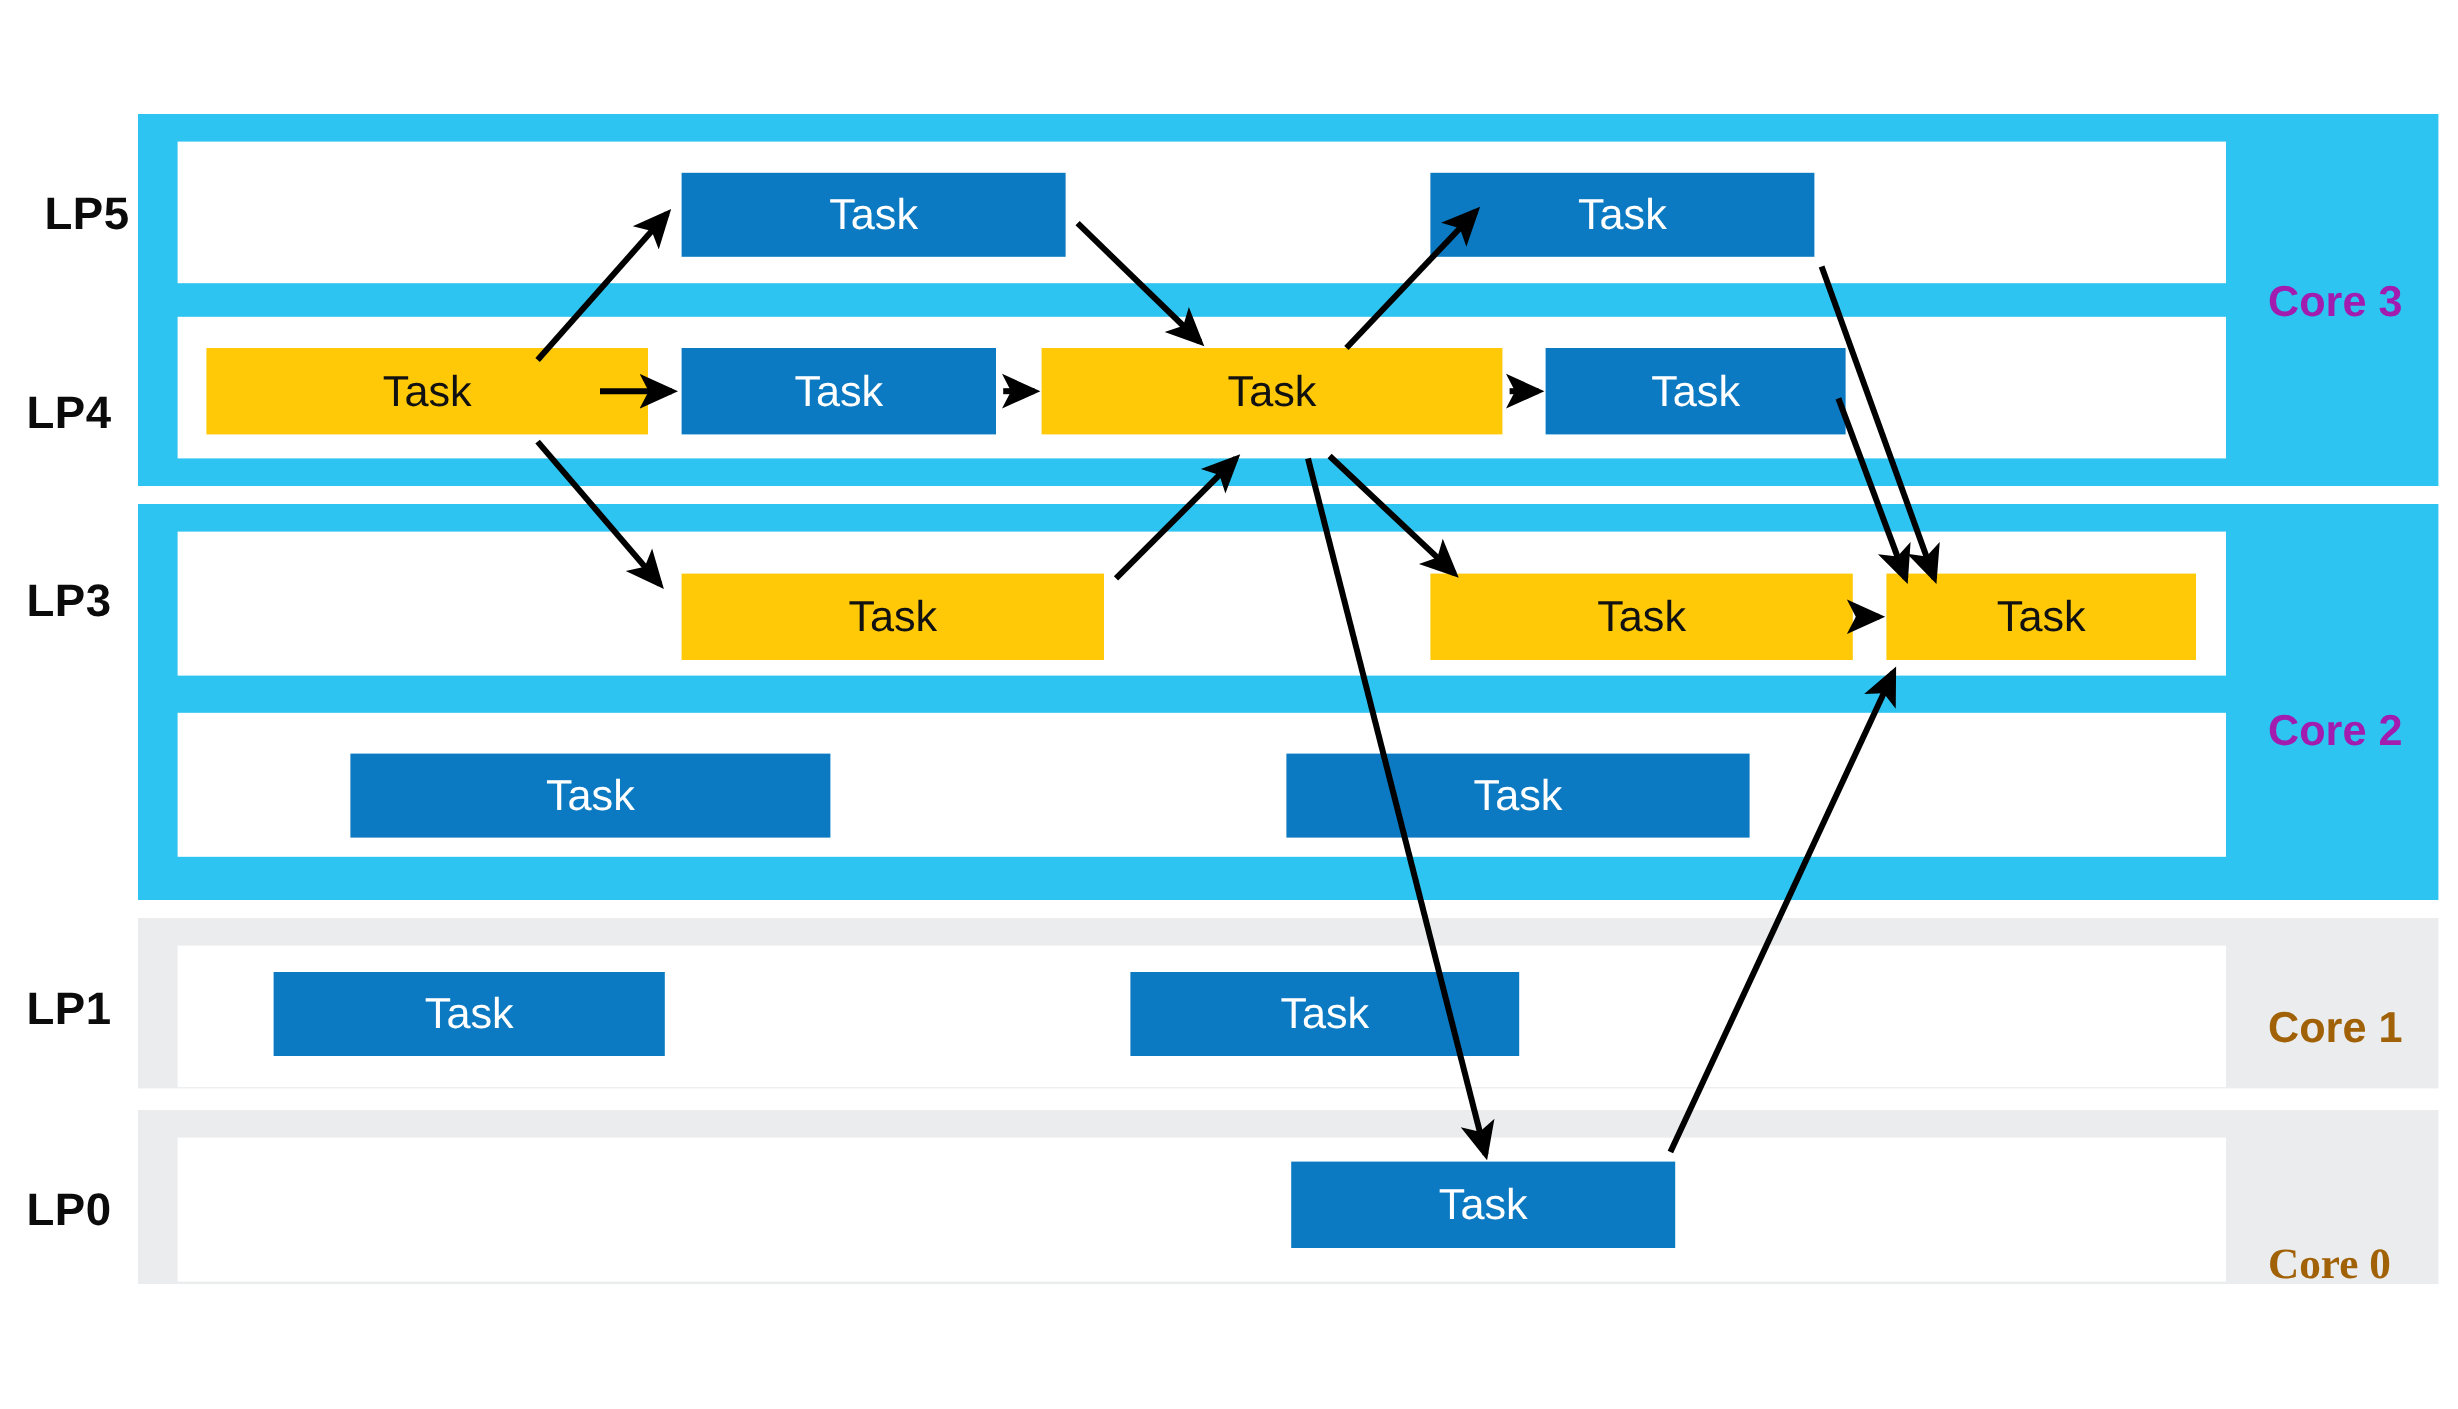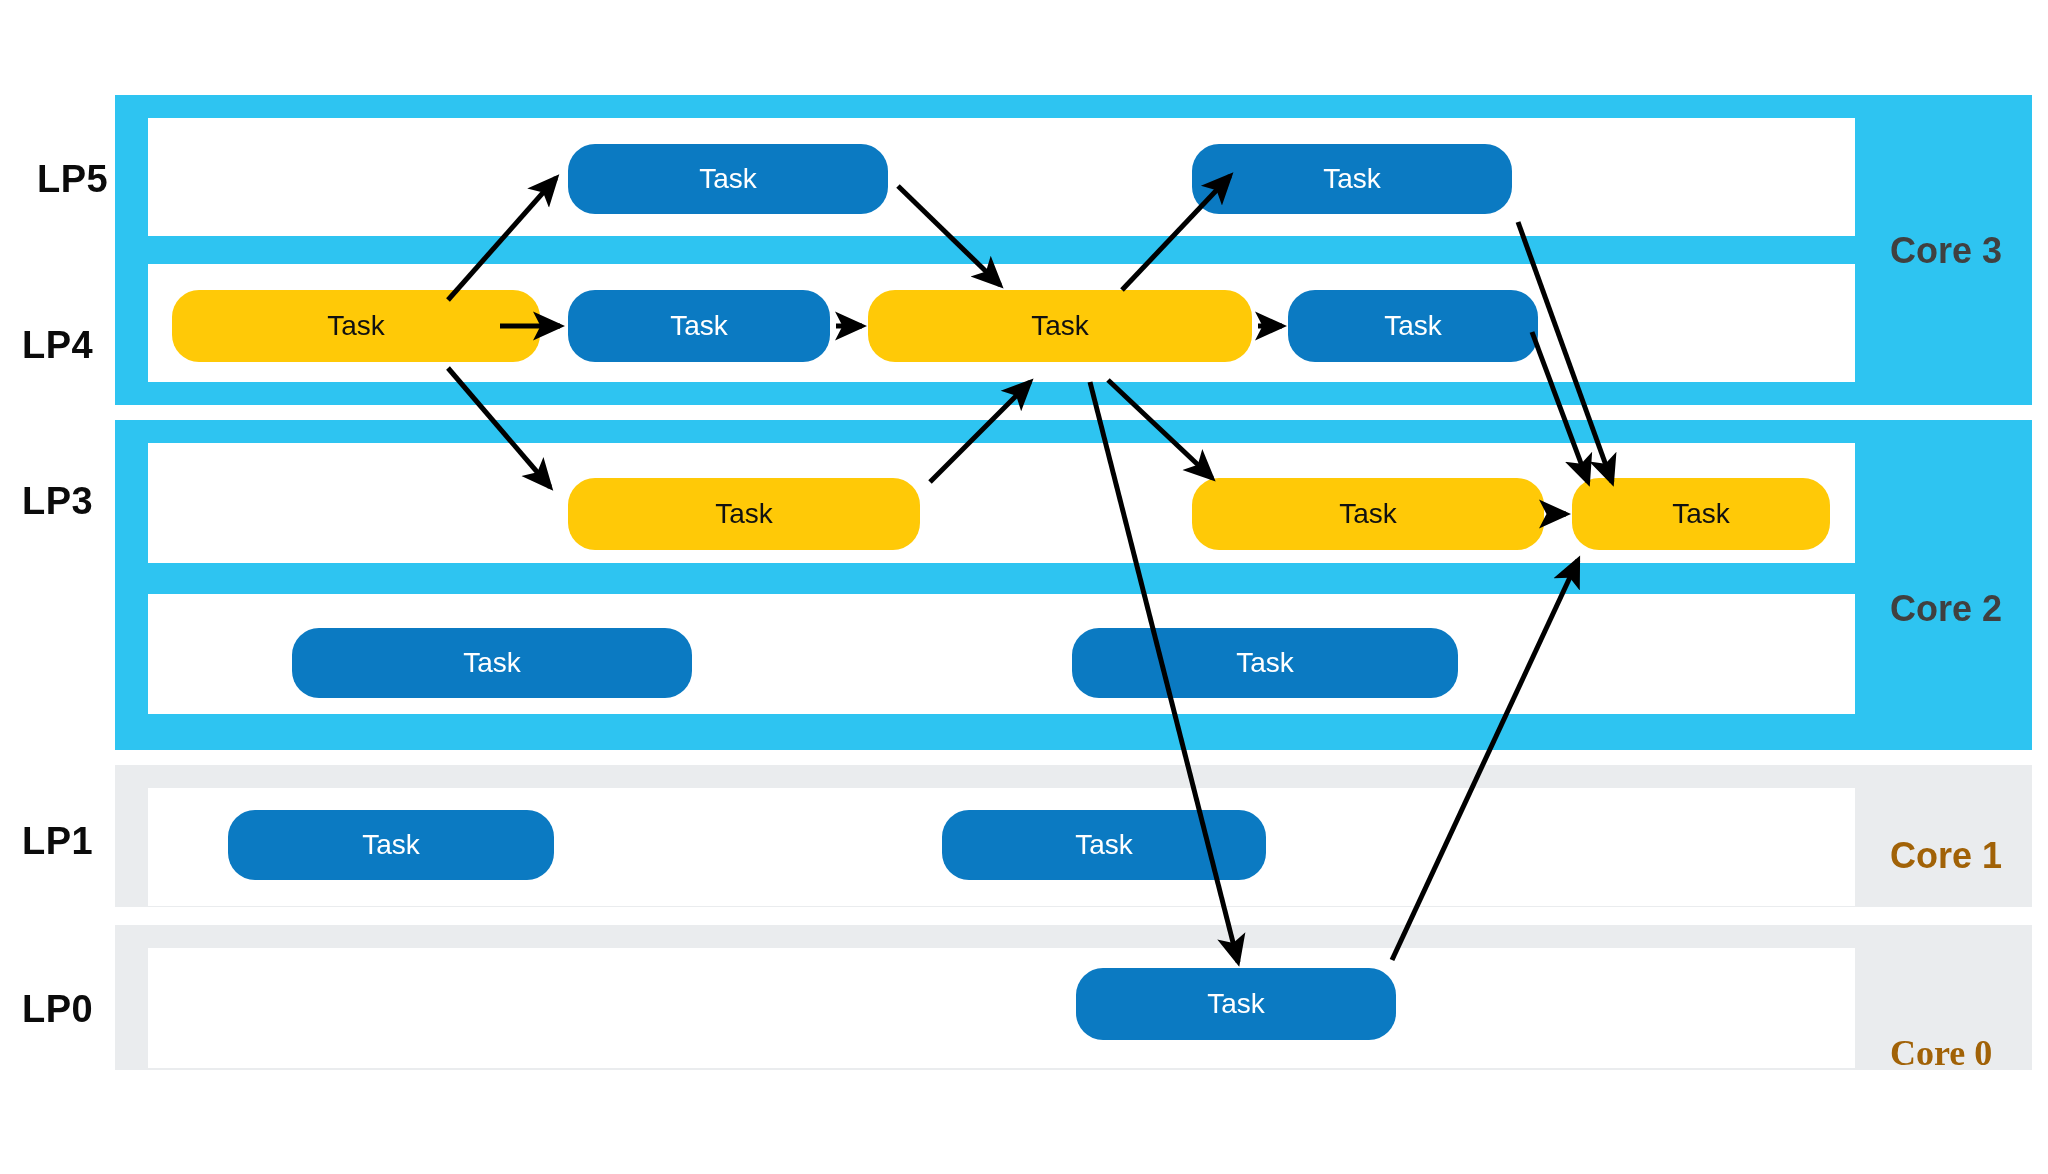--- a/index.html
+++ b/index.html
@@ -27,30 +27,29 @@
     white-space:nowrap;
   }
 
   
   .core-label{
     position:absolute;
     font-size:36px;font-weight:bold;
     display:flex;align-items:center;
     white-space:nowrap;
   }
-  .core-label.on-blue{color:#404040;}
+  .core-label.on-blue{color:#a21caf;}
   .core-label.on-gray{color:#a16207;}
 
   
   .task{
     position:absolute;
     display:flex;align-items:center;justify-content:center;
-    font-size:28px;
+    font-size:36px;
     box-sizing:border-box;
-    border-radius:27px;
   }
   .task.blue{background:#0b7ac2;color:#ffffff;}
   .task.yellow{background:#ffc907;color:#111111;}
 
   
   #arrows{position:absolute;left:0;top:0;width:2048px;height:1174px;pointer-events:none;}
 </style>
 </head>
 <body>
 

